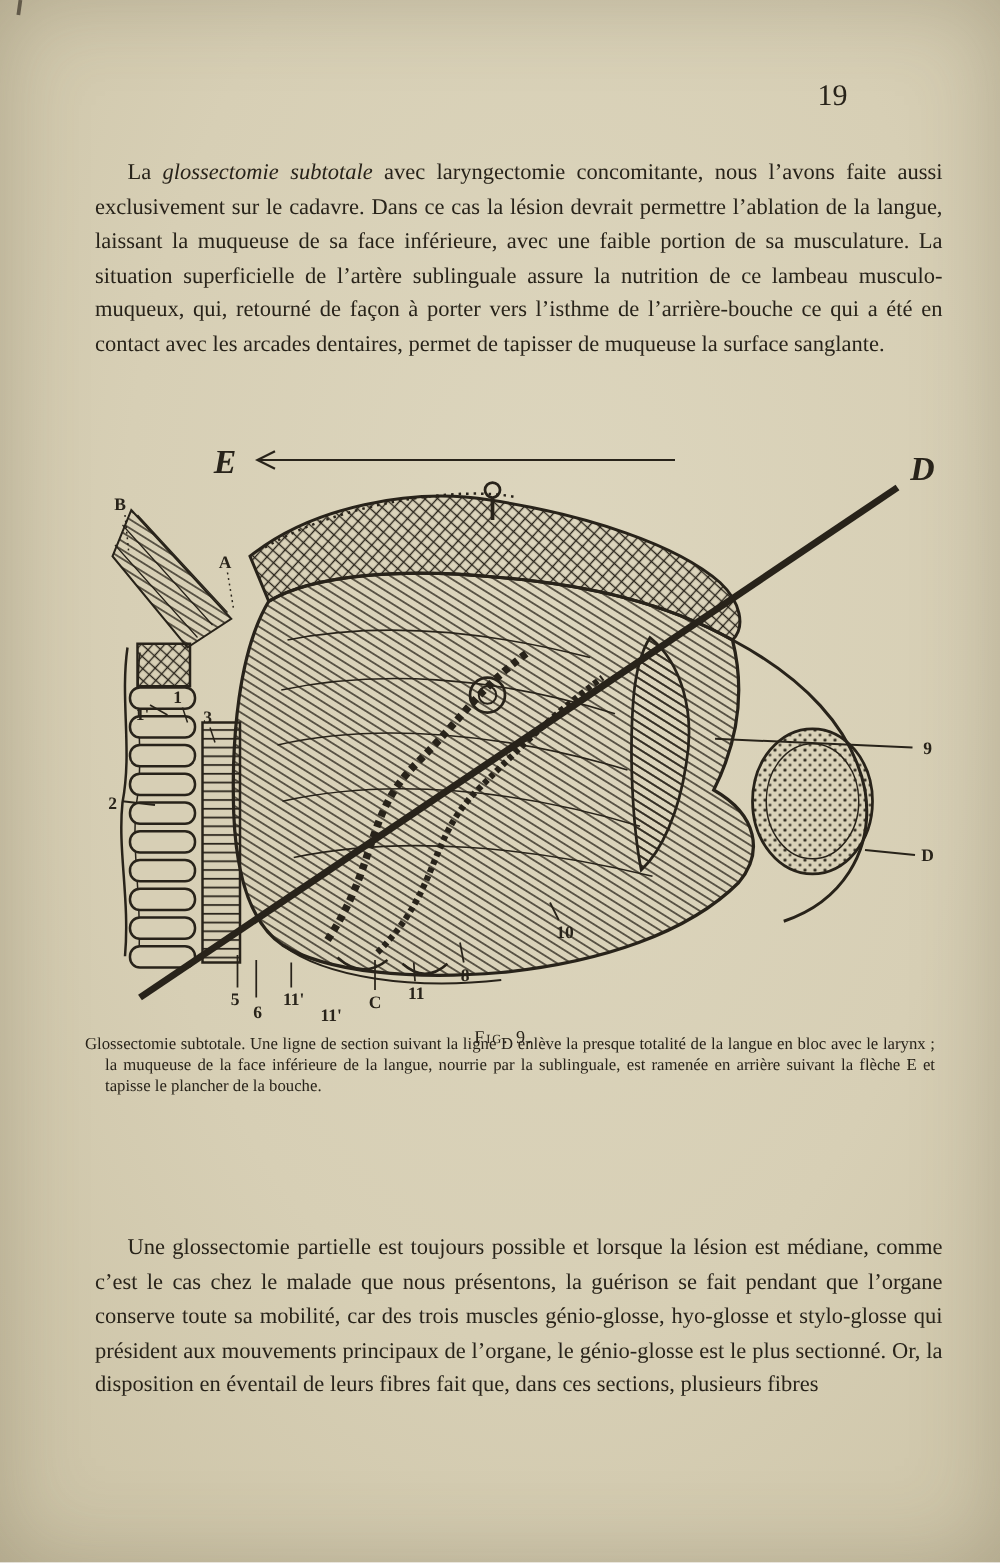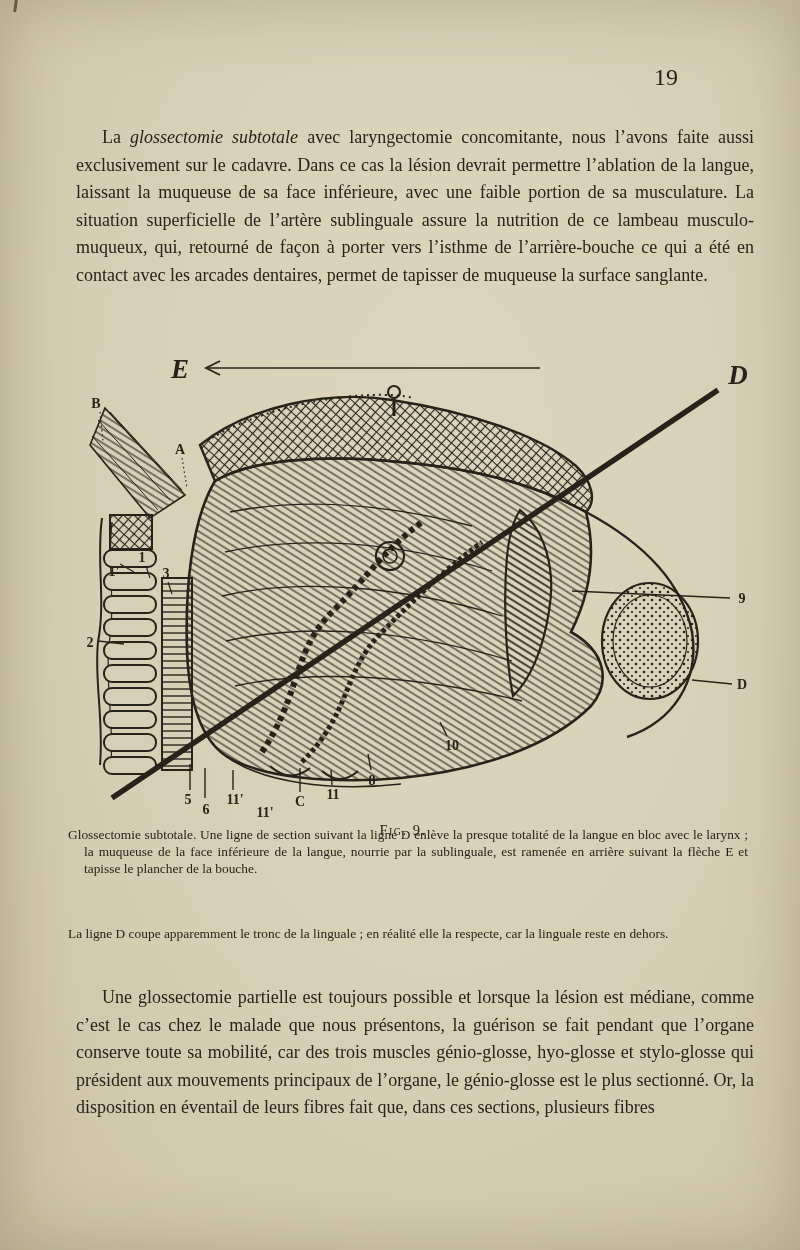--- a/index.html
+++ b/index.html
@@ -194,17 +194,16 @@
       <text class="num-label" x="156" y="464" text-anchor="middle">6</text>
       <text class="num-label" x="185" y="454" text-anchor="middle">11'</text>
       <text class="num-label" x="215" y="467" text-anchor="middle">11'</text>
       <text class="num-label" x="250" y="456" text-anchor="middle">C</text>
     </svg>
   </div>
 
   <div class="fig-label-line">Fig. 9.</div>
 
   <p class="fig-caption" id="caption1">Glossectomie subtotale. Une ligne de section suivant la ligne D enlève la presque totalité de la langue en bloc avec le larynx ; la muqueuse de la face inférieure de la langue, nourrie par la sublinguale, est ramenée en arrière suivant la flèche E et tapisse le plancher de la bouche.</p>
-  <p class="fig-caption" id="caption2">La ligne D coupe apparemment le tronc de la linguale ; en réalité elle la respecte, car la linguale reste en dehors.</p>
 
   <p class="body-para" id="para2">Une glossectomie partielle est toujours possible et lorsque la lésion est médiane, comme c’est le cas chez le malade que nous présentons, la guérison se fait pendant que l’organe conserve toute sa mobilité, car des trois muscles génio-glosse, hyo-glosse et stylo-glosse qui président aux mouvements principaux de l’organe, le génio-glosse est le plus sectionné. Or, la disposition en éventail de leurs fibres fait que, dans ces sections, plusieurs fibres</p>
 
 </div>
 
 </body></html>

